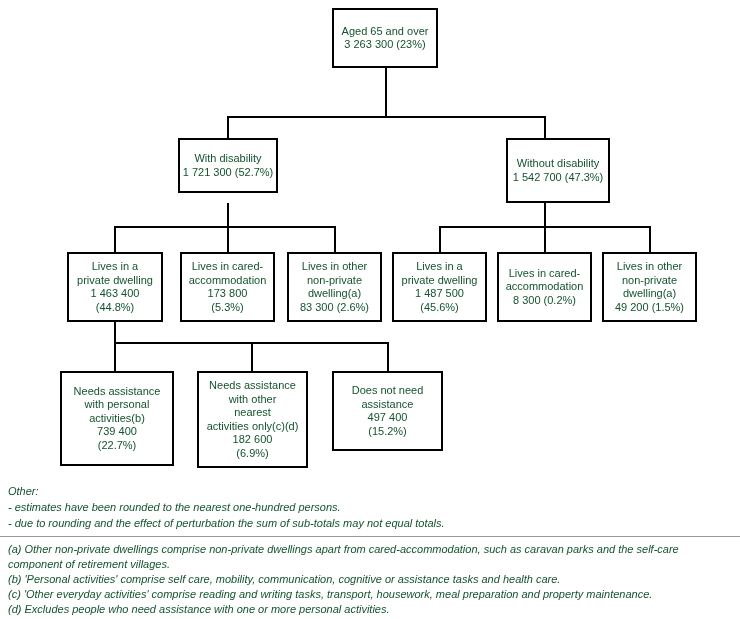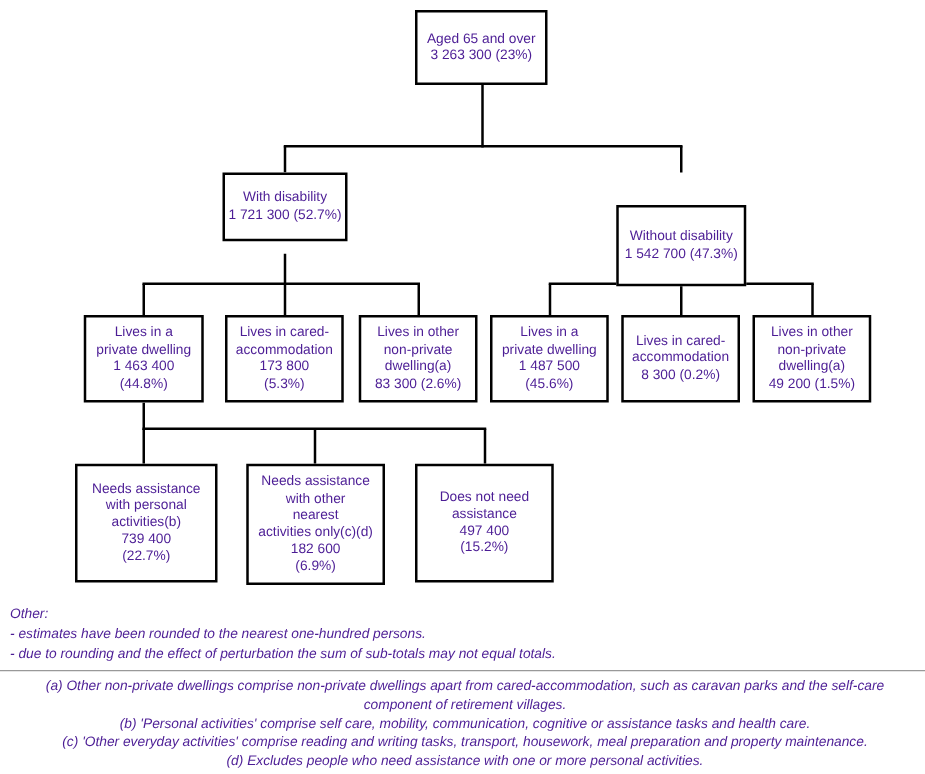--- a/index.html
+++ b/index.html
@@ -1,21 +1,21 @@
 <!DOCTYPE html>
 <html><head>
 <meta charset="utf-8">
 <style>
   html,body{margin:0;padding:0;background:#fff;}
   #stage{
     position:relative;
     width:740px;height:619px;
     background:#fff;
     font-family:"Liberation Sans", sans-serif;
-    color:#4c1d95;
+    color:#14532d;
     overflow:hidden;
   }
   #connectors{position:absolute;left:0;top:0;width:740px;height:619px;}
   .node{
     position:absolute;
     box-sizing:border-box;
     border:2px solid #000;
     background:#fff;
     display:flex;
     flex-direction:column;
@@ -41,21 +41,21 @@
     border-top:1px solid #999;
   }
   .footnotes{
     position:absolute;
     left:8px;top:542px;
     width:728px;
     font-style:italic;
     font-size:11px;
     line-height:14.5px;
   }
-  .footnotes div{margin:0 0 0.5px 0;text-align:center;}
+  .footnotes div{margin:0 0 0.5px 0;}
 </style>
 </head>
 <body>
 
 <div id="stage">
 
   <svg id="connectors" viewBox="0 0 740 619" xmlns="http://www.w3.org/2000/svg">
     <g stroke="#000" stroke-width="2" fill="none">
 
       <line x1="386" y1="68" x2="386" y2="118"></line>
@@ -85,21 +85,21 @@
 
   <div class="node" style="left:332px;top:8px;width:106px;height:60px;">
     <span>Aged 65 and over</span>
     <span>3 263 300 (23%)</span>
   </div>
 
   <div class="node" style="left:178px;top:138px;width:100px;height:55px;">
     <span>With disability</span>
     <span>1 721 300 (52.7%)</span>
   </div>
-  <div class="node" style="left:493px;top:138px;width:104px;height:65px;margin-top:26px;">
+  <div class="node" style="left:506px;top:138px;width:104px;height:65px;">
     <span>Without disability</span>
     <span>1 542 700 (47.3%)</span>
   </div>
 
   <div class="node" style="left:67px;top:252px;width:96px;height:70px;">
     <span>Lives in a</span>
     <span>private dwelling</span>
     <span>1 463 400</span>
     <span>(44.8%)</span>
   </div>
@@ -142,21 +142,21 @@
     <span>(22.7%)</span>
   </div>
   <div class="node" style="left:197px;top:371px;width:111px;height:97px;">
     <span>Needs assistance</span>
     <span>with other</span>
     <span>nearest</span>
     <span>activities only(c)(d)</span>
     <span>182 600</span>
     <span>(6.9%)</span>
   </div>
-  <div class="node" style="left:332px;top:371px;width:111px;height:95px;">
+  <div class="node" style="left:332px;top:371px;width:111px;height:80px;">
     <span>Does not need</span>
     <span>assistance</span>
     <span>497 400</span>
     <span>(15.2%)</span>
   </div>
 
   <div class="notes">
     <div>Other:</div>
     <div>- estimates have been rounded to the nearest one-hundred persons.</div>
     <div>- due to rounding and the effect of perturbation the sum of sub-totals may not equal totals.</div>

